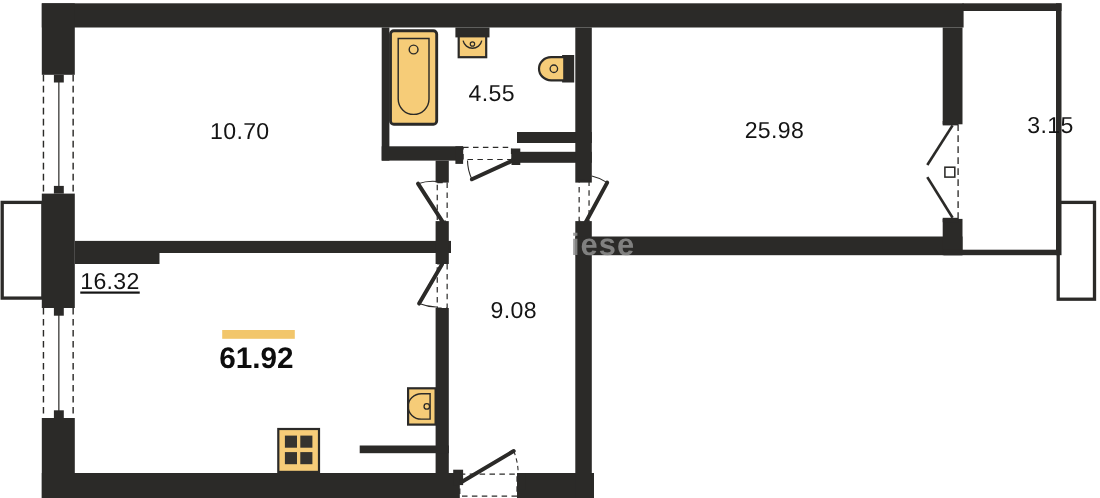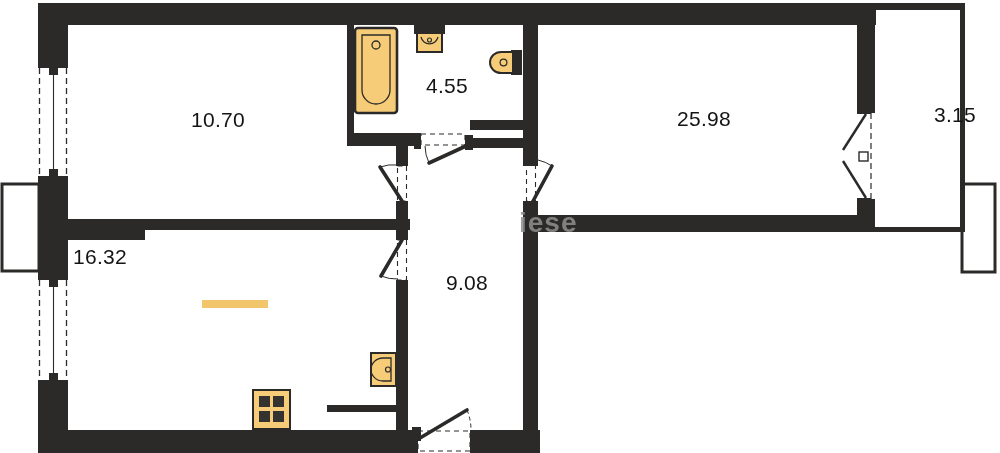--- a/index.html
+++ b/index.html
@@ -185,18 +185,19 @@
   </svg>
 
   <div class="room-label" style="left:218px;top:120px;">10.70</div>
 
   <div class="room-label" style="left:447px;top:86px;">4.55</div>
 
   <div class="room-label" style="left:704px;top:119px;">25.98</div>
 
   <div class="room-label" style="left:916px;top:115px;margin-left:39px;">3.15</div>
 
-  <div class="room-label" style="left:100px;top:257px;">16.32</div>
+  <div class="room-label" style="left:100px;top:257px;text-decoration:underline;">16.32</div>
 
   <div class="room-label" style="left:467px;top:283px;">9.08</div>
 
+  <div class="total-label" style="left:233px;top:326px;">61.92</div>
 
 </div>
 
 </body></html>

